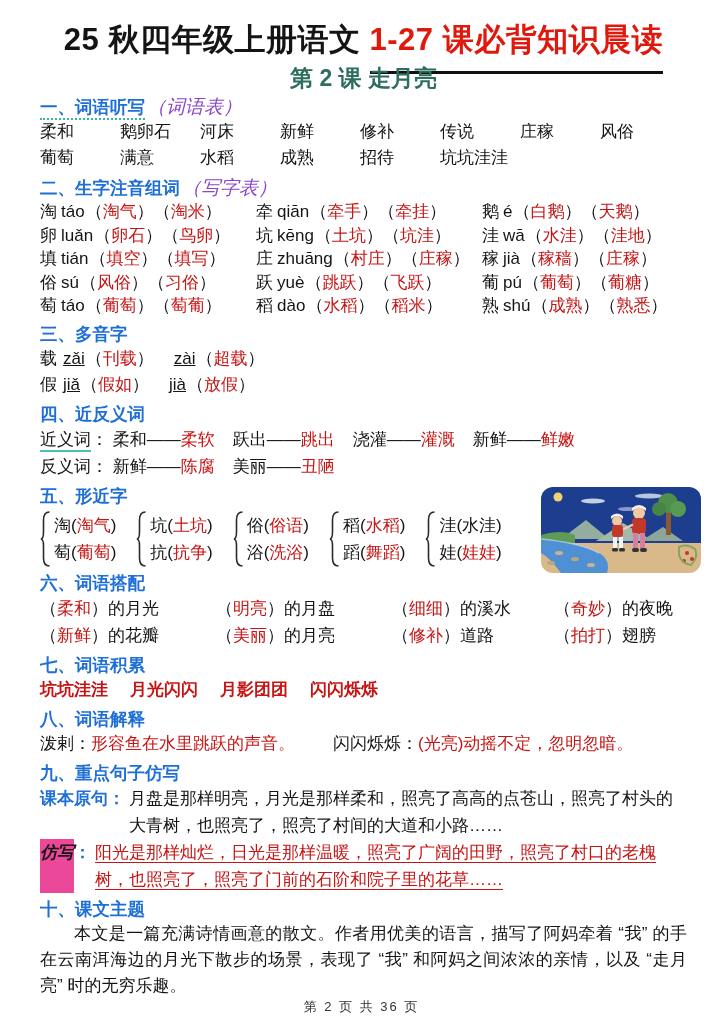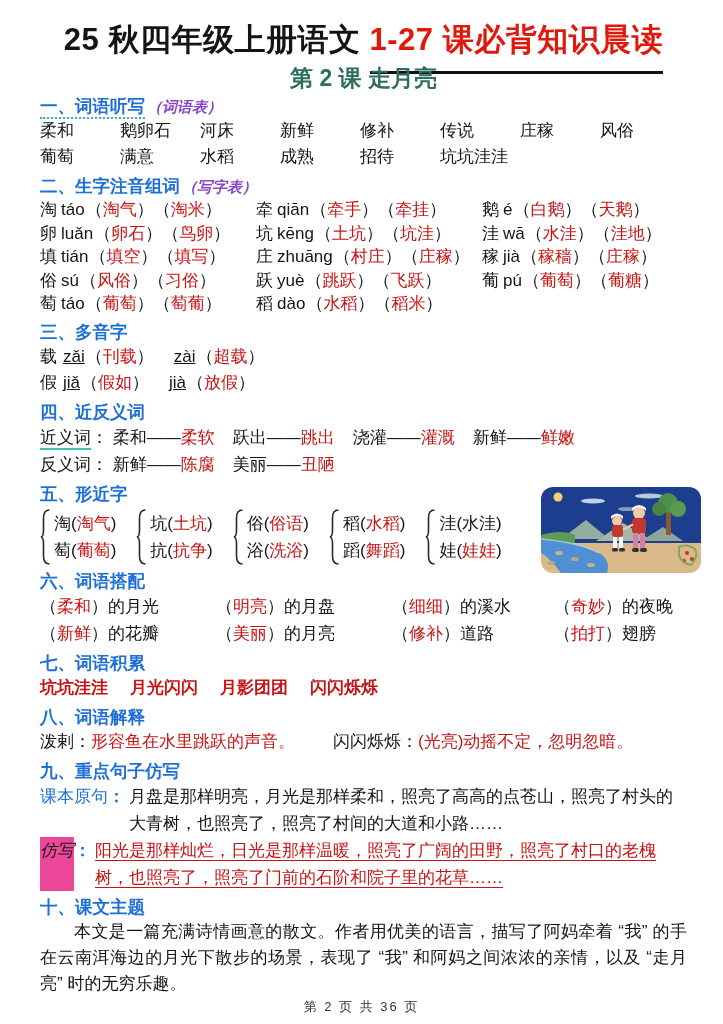--- a/index.html
+++ b/index.html
@@ -10,21 +10,21 @@
   }
   .content{padding:20px 36px 0 40px;}
 
   
   .title{font-size:31px;font-weight:bold;text-align:center;line-height:40px;white-space:nowrap;letter-spacing:.5px;}
   .title .t-red{color:#e0190e;border-bottom:3px solid #111;padding-bottom:14px;}
   .subtitle{font-size:23px;font-weight:bold;color:#2e6e5e;text-align:center;line-height:24px;margin-top:6px;}
 
   
   .sec-h{font-size:17.5px;font-weight:bold;color:#1e6fd6;line-height:23px;margin-top:5px;white-space:nowrap;}
-  .sec-h .note{font-size:15px;font-weight:bold;font-style:italic;color:#8a45c8;margin-left:2px;}
+  .sec-h .note{font-size:19px;font-weight:normal;font-style:italic;color:#8a45c8;margin-left:2px;}
   .dotted-u{border-bottom:2px dotted #35b8a0;padding-bottom:1px;}
 
   .red{color:#c51414;}
   .blk{color:#141414;}
 
   
   .word-grid{display:grid;grid-template-columns:repeat(8,80px);line-height:26px;white-space:nowrap;}
 
   
   .zi-grid{display:grid;grid-template-columns:216px 226px auto;line-height:23.5px;white-space:nowrap;}
@@ -51,21 +51,21 @@
   
   .jilei-row{line-height:26px;color:#c51414;white-space:nowrap;}
   .jilei-row span{margin-right:22px;font-weight:bold;}
 
   
   .jieshi-row{line-height:26px;white-space:nowrap;}
   .jieshi-item{margin-right:38px;}
 
   
   .sent{display:flex;line-height:27px;}
-  .sent-label{flex:none;font-weight:normal;color:#1e6fd6;}
+  .sent-label{flex:none;font-weight:bold;color:#1e6fd6;}
   .sent-label.hl{color:#141414;background:#ec4899;font-style:italic;}
   .sent-colon{flex:none;color:#1e6fd6;font-weight:bold;}
   .sent-text{margin-left:4px;}
   .sent-text.red-u{color:#c51414;text-decoration:underline;text-underline-offset:4px;}
 
   
   .theme-para{line-height:26px;text-indent:2em;text-align:justify;}
 
   .footer{position:absolute;left:0;right:0;bottom:8px;text-align:center;font-size:13px;color:#333;letter-spacing:2px;}
 
@@ -107,20 +107,21 @@
       <div class="zi-cell"><span class="blk">坑</span><span class="py">kēng</span><span>（</span><span class="red">土坑</span><span>）</span><span>（</span><span class="red">坑洼</span><span>）</span></div>
       <div class="zi-cell"><span class="blk">洼</span><span class="py">wā</span><span>（</span><span class="red">水洼</span><span>）</span><span>（</span><span class="red">洼地</span><span>）</span></div>
       <div class="zi-cell"><span class="blk">填</span><span class="py">tián</span><span>（</span><span class="red">填空</span><span>）</span><span>（</span><span class="red">填写</span><span>）</span></div>
       <div class="zi-cell"><span class="blk">庄</span><span class="py">zhuāng</span><span>（</span><span class="red">村庄</span><span>）</span><span>（</span><span class="red">庄稼</span><span>）</span></div>
       <div class="zi-cell"><span class="blk">稼</span><span class="py">jià</span><span>（</span><span class="red">稼穑</span><span>）</span><span>（</span><span class="red">庄稼</span><span>）</span></div>
       <div class="zi-cell"><span class="blk">俗</span><span class="py">sú</span><span>（</span><span class="red">风俗</span><span>）</span><span>（</span><span class="red">习俗</span><span>）</span></div>
       <div class="zi-cell"><span class="blk">跃</span><span class="py">yuè</span><span>（</span><span class="red">跳跃</span><span>）</span><span>（</span><span class="red">飞跃</span><span>）</span></div>
       <div class="zi-cell"><span class="blk">葡</span><span class="py">pú</span><span>（</span><span class="red">葡萄</span><span>）</span><span>（</span><span class="red">葡糖</span><span>）</span></div>
       <div class="zi-cell"><span class="blk">萄</span><span class="py">táo</span><span>（</span><span class="red">葡萄</span><span>）</span><span>（</span><span class="red">萄葡</span><span>）</span></div>
       <div class="zi-cell"><span class="blk">稻</span><span class="py">dào</span><span>（</span><span class="red">水稻</span><span>）</span><span>（</span><span class="red">稻米</span><span>）</span></div>
+      <div class="zi-cell"><span class="blk">熟</span><span class="py">shú</span><span>（</span><span class="red">成熟</span><span>）</span><span>（</span><span class="red">熟悉</span><span>）</span></div>
   </div>
 
   <div class="sec-h">三、多音字</div>
   <div>
     <div class="dyz-row"><span class="blk">载</span><span class="py">zǎi</span><span>（</span><span class="red">刊载</span><span>）</span><span class="dyz-gap"></span><span class="py">zài</span><span>（</span><span class="red">超载</span><span>）</span></div>
       <div class="dyz-row"><span class="blk">假</span><span class="py">jiǎ</span><span>（</span><span class="red">假如</span><span>）</span><span class="dyz-gap"></span><span class="py">jià</span><span>（</span><span class="red">放假</span><span>）</span></div>
   </div>
 
   <div class="sec-h">四、近反义词</div>
   <div class="pair-row">

